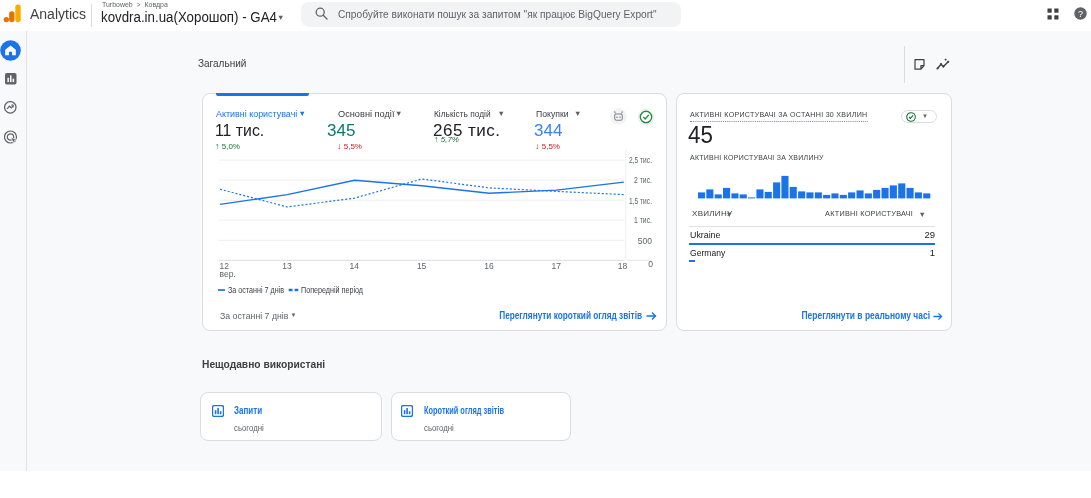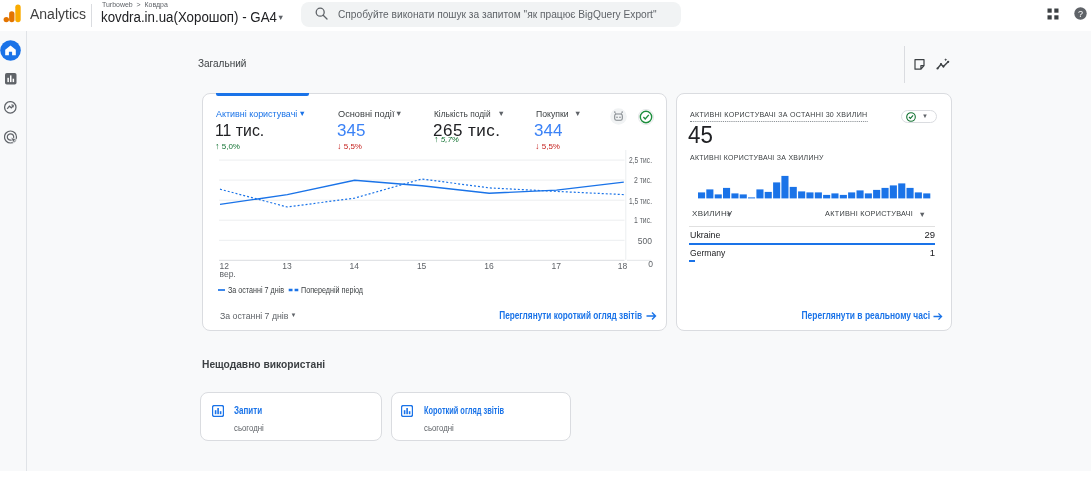--- a/index.html
+++ b/index.html
@@ -89,21 +89,21 @@
 <div class="abs" style="left:216px; top:108px; font-size:9.5px; color:#1a73e8; transform:scaleX(0.94); transform-origin:left;">Активні користувачі</div>
 <div class="abs" style="left:298.5px; top:108.5px; font-size:7.5px; color:#1a73e8;">▼</div>
 <div class="abs" style="left:338px; top:108px; font-size:9.5px; color:#3c4043; transform:scaleX(0.97); transform-origin:left;">Основні події</div>
 <div class="abs" style="left:395px; top:108.5px; font-size:7.5px; color:#5f6368;">▼</div>
 <div class="abs" style="left:434px; top:108px; font-size:9.5px; color:#3c4043; transform:scaleX(0.88); transform-origin:left;">Кількість подій</div>
 <div class="abs" style="left:497.5px; top:108.5px; font-size:7.5px; color:#5f6368;">▼</div>
 <div class="abs" style="left:536px; top:108px; font-size:9.5px; color:#3c4043; transform:scaleX(0.91); transform-origin:left;">Покупки</div>
 <div class="abs" style="left:574px; top:108.5px; font-size:7.5px; color:#5f6368;">▼</div>
 
 <div class="abs" style="left:215px; top:120.5px; font-size:17px; color:#202124; transform:scaleX(0.93); transform-origin:left;">11 тис.</div>
-<div class="abs" style="left:337px; top:120.5px; font-size:17px; color:#3b82f6;">345</div>
+<div class="abs" style="left:327px; top:120.5px; font-size:17px; color:#0f766e;">345</div>
 <div class="abs" style="left:433px; top:120.5px; font-size:17px; letter-spacing:0.5px; color:#202124;">265 тис.</div>
 <div class="abs" style="left:534px; top:120.5px; font-size:17px; color:#3b82f6;">344</div>
 
 <div class="abs" style="left:215px; top:140.5px; font-size:8px; color:#137333;"><span style="font-size:9px;">↑</span> 5,0%</div>
 <div class="abs" style="left:337px; top:140.5px; font-size:8px; color:#c5221f;"><span style="font-size:9px;">↓</span> 5,5%</div>
 <div class="abs" style="left:434px; top:134px; font-size:8px; color:#137333;font-style:italic;"><span style="font-size:9px;">↑</span> 5,7%</div>
 <div class="abs" style="left:535px; top:140.5px; font-size:8px; color:#c5221f;"><span style="font-size:9px;">↓</span> 5,5%</div>
 
 <svg class="abs" style="left:609.5px; top:107.5px;" width="17" height="17" viewBox="0 0 17 17">
   <circle cx="8.5" cy="8.5" r="8.3" fill="#f1f3f4"></circle>

